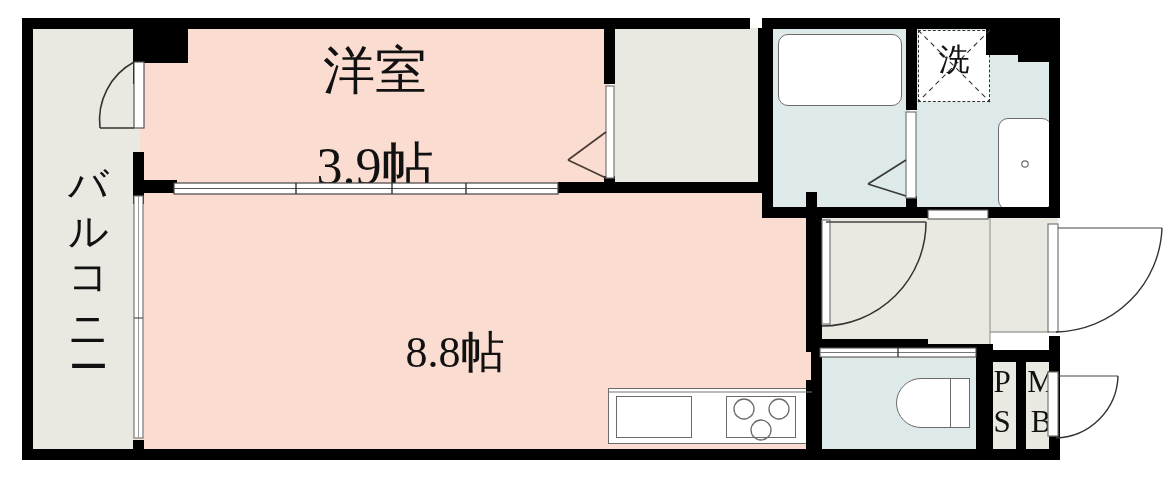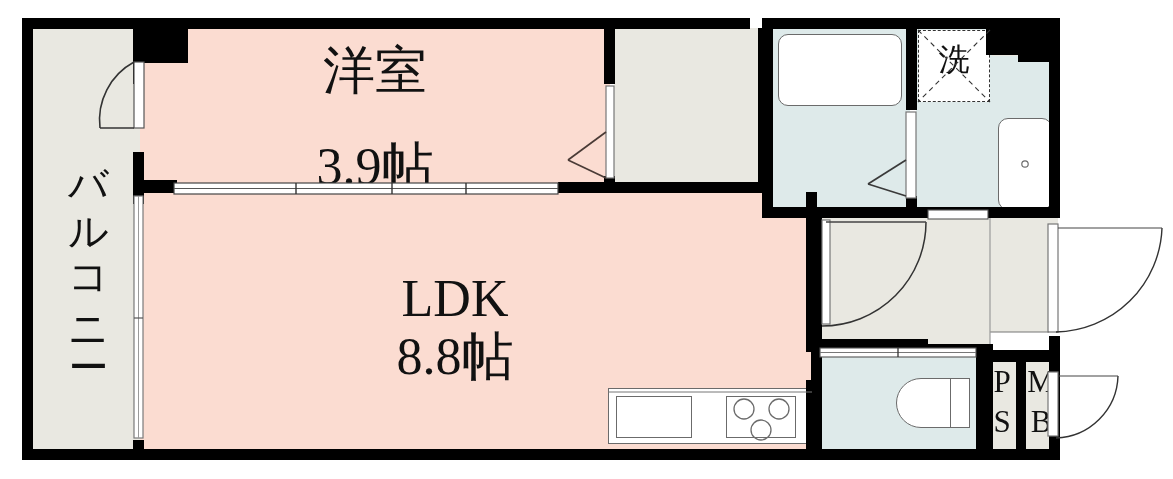--- a/index.html
+++ b/index.html
@@ -27,22 +27,21 @@
 <div id="plan">
 
   <div class="fill beige" style="left:28px;top:28px;width:112px;height:424px;"></div>
   <div class="vlabel" style="left:46px;top:140px;width:70px;font-size:40px;">バルコニー</div>
 
   <div class="fill pink" style="left:140px;top:28px;width:470px;height:160px;"></div>
   <div class="label" style="left:255px;top:44px;width:240px;font-size:52px;">洋室</div>
   <div class="label" style="left:255px;top:104px;width:240px;font-size:52px;margin-top:36px;">3.9帖</div>
 
   <div class="fill pink" style="left:140px;top:188px;width:672px;height:264px;"></div>
-  <div class="label" style="left:335px;top:272px;width:240px;font-size:52px;">LDK</div>
-  <div class="label" style="left:335px;top:330px;width:240px;font-size:52px;">8.8帖</div>
+  <div class="label" style="left:335px;top:330px;width:240px;font-size:44px;">8.8帖</div>
 
   <div class="fill beige" style="left:614px;top:28px;width:148px;height:160px;"></div>
 
   <div class="fill blue" style="left:770px;top:28px;width:140px;height:182px;"></div>
 
   <div class="fill white thin" style="left:778px;top:34px;width:124px;height:72px;border-radius:10px;"></div>
 
   <div class="fill blue" style="left:916px;top:28px;width:142px;height:182px;"></div>
 
   <div class="fill white" style="left:918px;top:30px;width:72px;height:72px;border:1px dashed #333;"></div>

